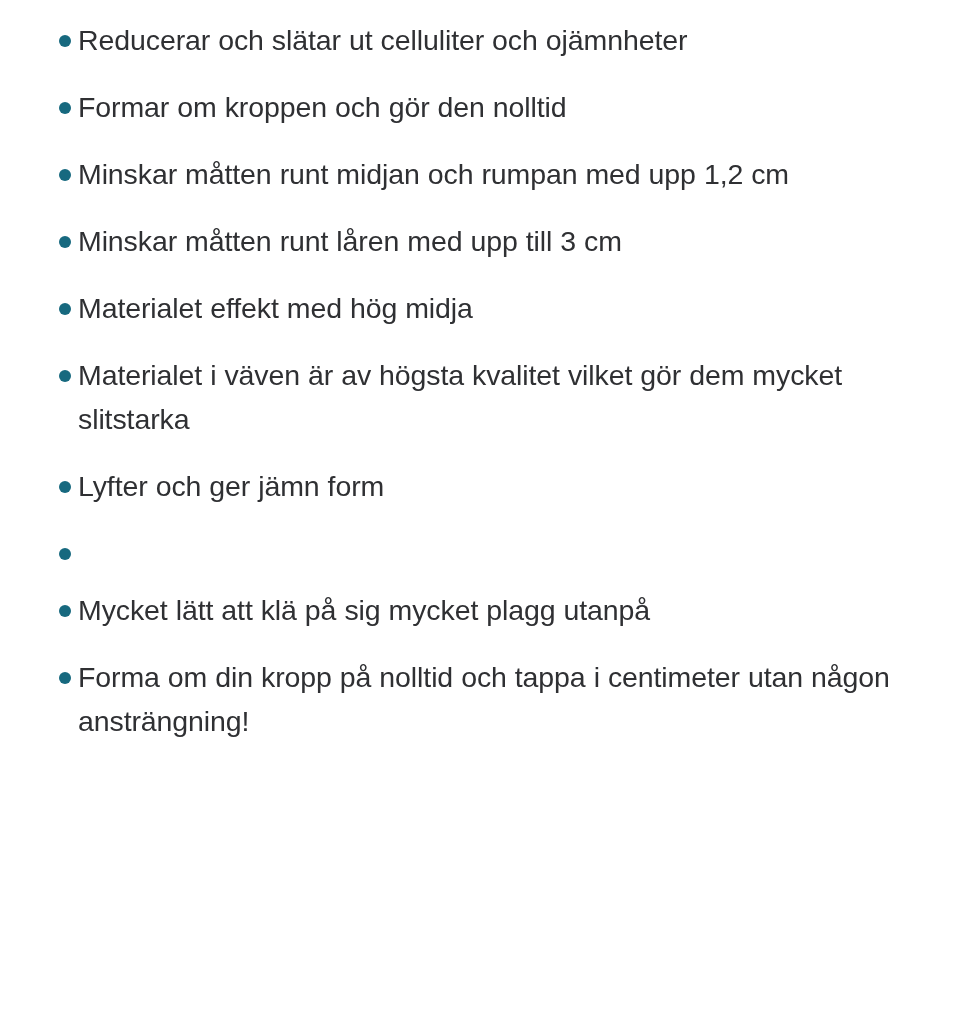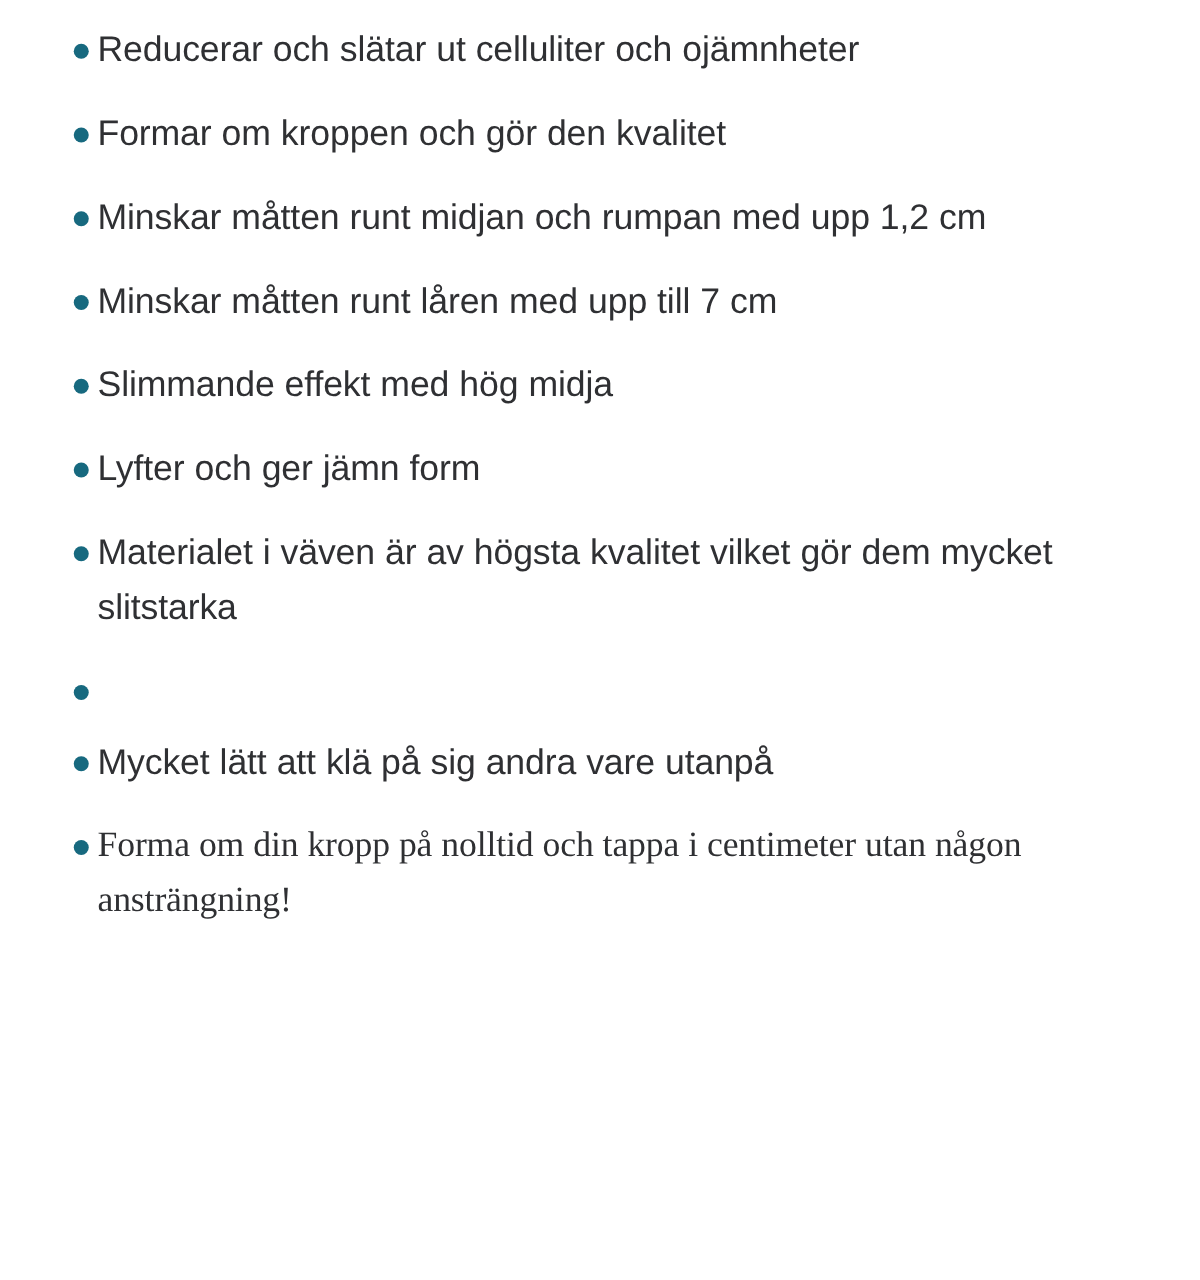--- a/index.html
+++ b/index.html
@@ -25,21 +25,20 @@
 
   .benefit-item {
     position: relative;
     margin: 0 0 23px 0;
     padding: 0 40px 0 78px;
     min-height: 34px;
   }
 
   .benefit-item:last-child {
     margin-bottom: 0;
-    font-family: Liberation Serif, serif;
   }
 
   .bullet-dot {
     position: absolute;
     left: 59px;
     top: 17px;
     width: 12px;
     height: 12px;
     border-radius: 50%;
     background: #17697f;
@@ -61,56 +60,56 @@
 
 <ul class="benefits-list">
 
   <li class="benefit-item">
     <span class="bullet-dot"></span>
     <span class="benefit-text">Reducerar och slätar ut celluliter och ojämnheter</span>
   </li>
 
   <li class="benefit-item">
     <span class="bullet-dot"></span>
-    <span class="benefit-text">Formar om kroppen och gör den kvalitet</span>
+    <span class="benefit-text">Formar om kroppen och gör den nolltid</span>
   </li>
 
 
   <li class="benefit-item">
     <span class="bullet-dot"></span>
     <span class="benefit-text">Minskar måtten runt midjan och rumpan med upp 1,2 cm</span>
   </li>
 
   <li class="benefit-item">
     <span class="bullet-dot"></span>
-    <span class="benefit-text">Minskar måtten runt låren med upp till 7 cm</span>
+    <span class="benefit-text">Minskar måtten runt låren med upp till 3 cm</span>
   </li>
 
   <li class="benefit-item">
     <span class="bullet-dot"></span>
-    <span class="benefit-text">Slimmande effekt med hög midja</span>
+    <span class="benefit-text">Materialet effekt med hög midja</span>
+  </li>
+
+  <li class="benefit-item">
+    <span class="bullet-dot"></span>
+    <span class="benefit-text">Materialet i väven är av högsta kvalitet vilket gör dem mycket slitstarka</span>
   </li>
 
   <li class="benefit-item">
     <span class="bullet-dot"></span>
     <span class="benefit-text">Lyfter och ger jämn form</span>
   </li>
 
   <li class="benefit-item">
     <span class="bullet-dot"></span>
-    <span class="benefit-text">Materialet i väven är av högsta kvalitet vilket gör dem mycket slitstarka</span>
   </li>
 
   <li class="benefit-item">
     <span class="bullet-dot"></span>
-  </li>
-
-  <li class="benefit-item">
-    <span class="bullet-dot"></span>
-    <span class="benefit-text">Mycket lätt att klä på sig andra vare utanpå</span>
+    <span class="benefit-text">Mycket lätt att klä på sig mycket plagg utanpå</span>
   </li>
 
 
   <li class="benefit-item">
     <span class="bullet-dot"></span>
     <span class="benefit-text">Forma om din kropp på nolltid och tappa i centimeter utan någon ansträngning!</span>
   </li>
 
 </ul>
 

